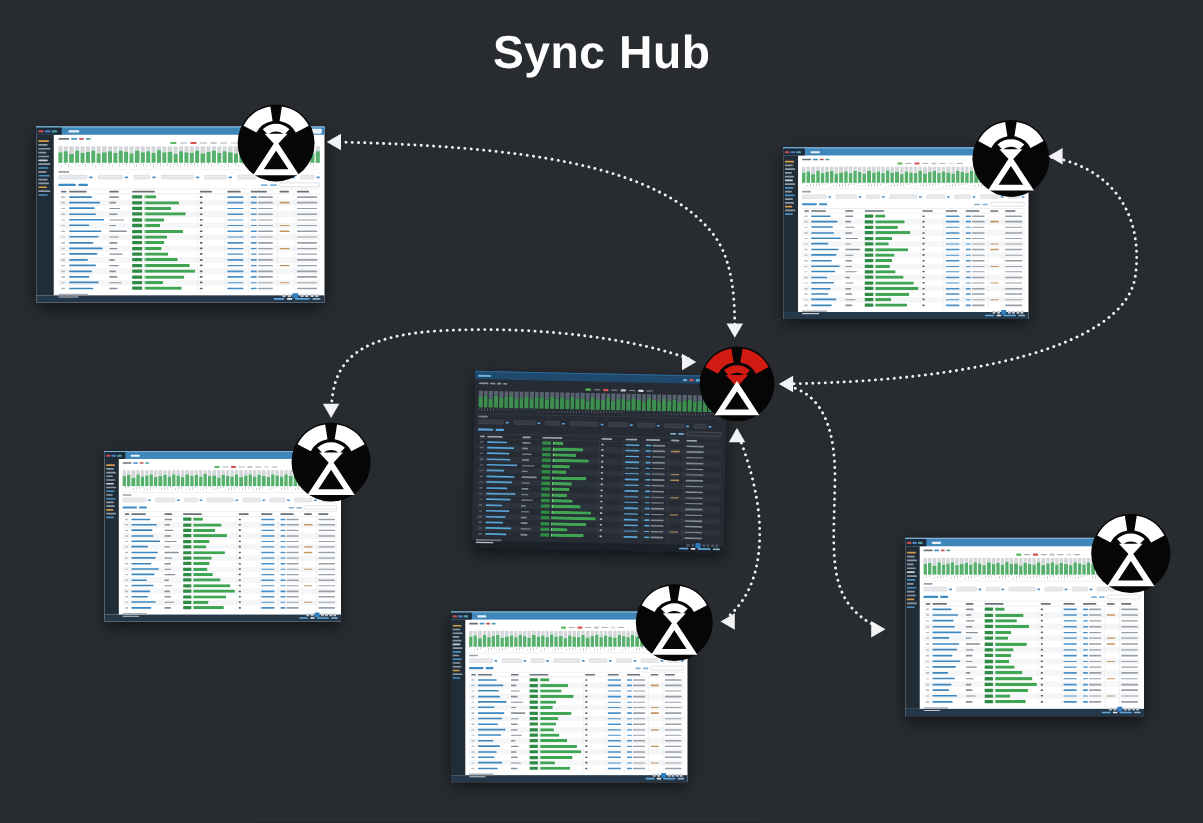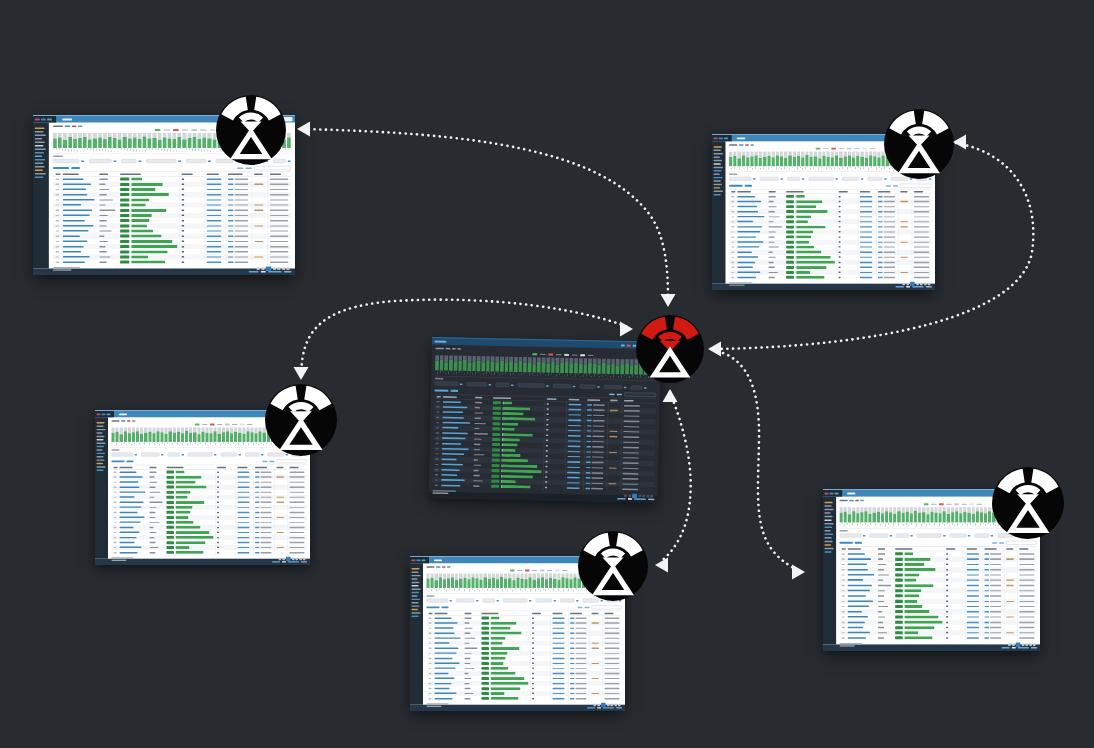--- a/index.html
+++ b/index.html
@@ -107,20 +107,21 @@
   .win.dark .c-tan{background:#b08a5a;}
   .win.dark .tfoot .left i{background:#6d757f;}
   .win.dark .pager i{background:#4a5260;}
   .win.dark .pager .active{background:#2f7ec0;}
   .win.dark .wfooter{background:#1b2129;}
 </style>
 </head>
 <body>
 
 <div class="stage">
+  <h1 class="page-title">Sync Hub</h1>
   <div id="windows-layer">
       <div class="win" style="left: 33px; top: 115px; transform: rotate(0deg) scale(0.609302, 0.5);">
         <div class="nav">
           <div class="brand">
             <i style="width: 8px; background: rgb(192, 80, 80);"></i>
             <i style="width: 8px; background: rgb(80, 128, 192);"></i>
             <i style="width: 8px; background: rgb(80, 160, 160);"></i>
           </div>
           <i class="navdash"></i>
           <div class="navright">

